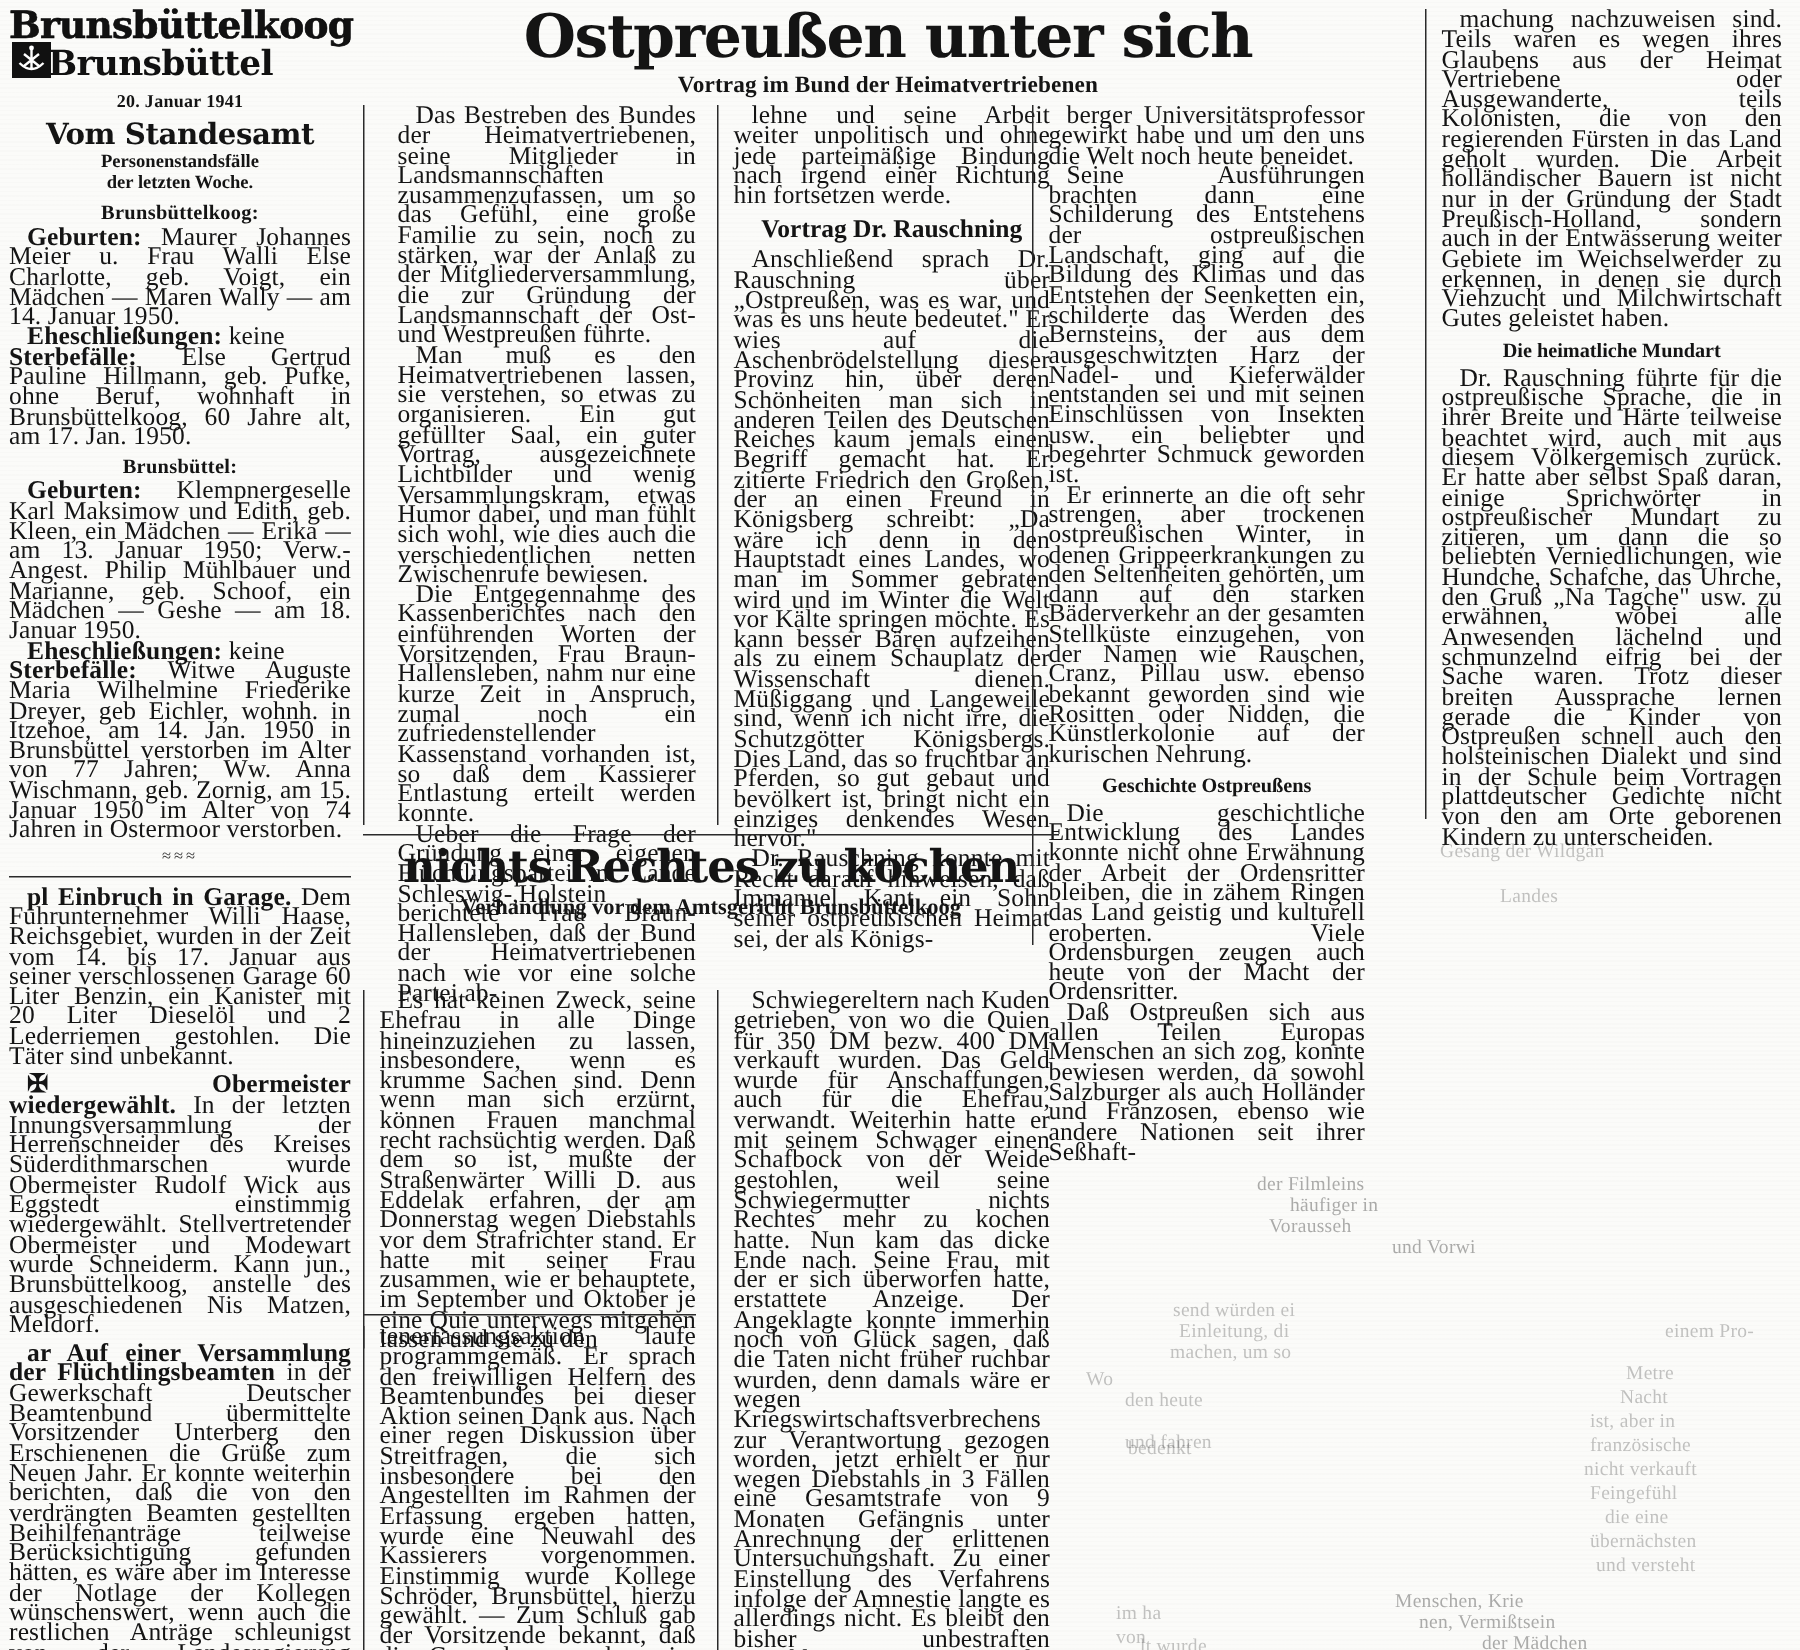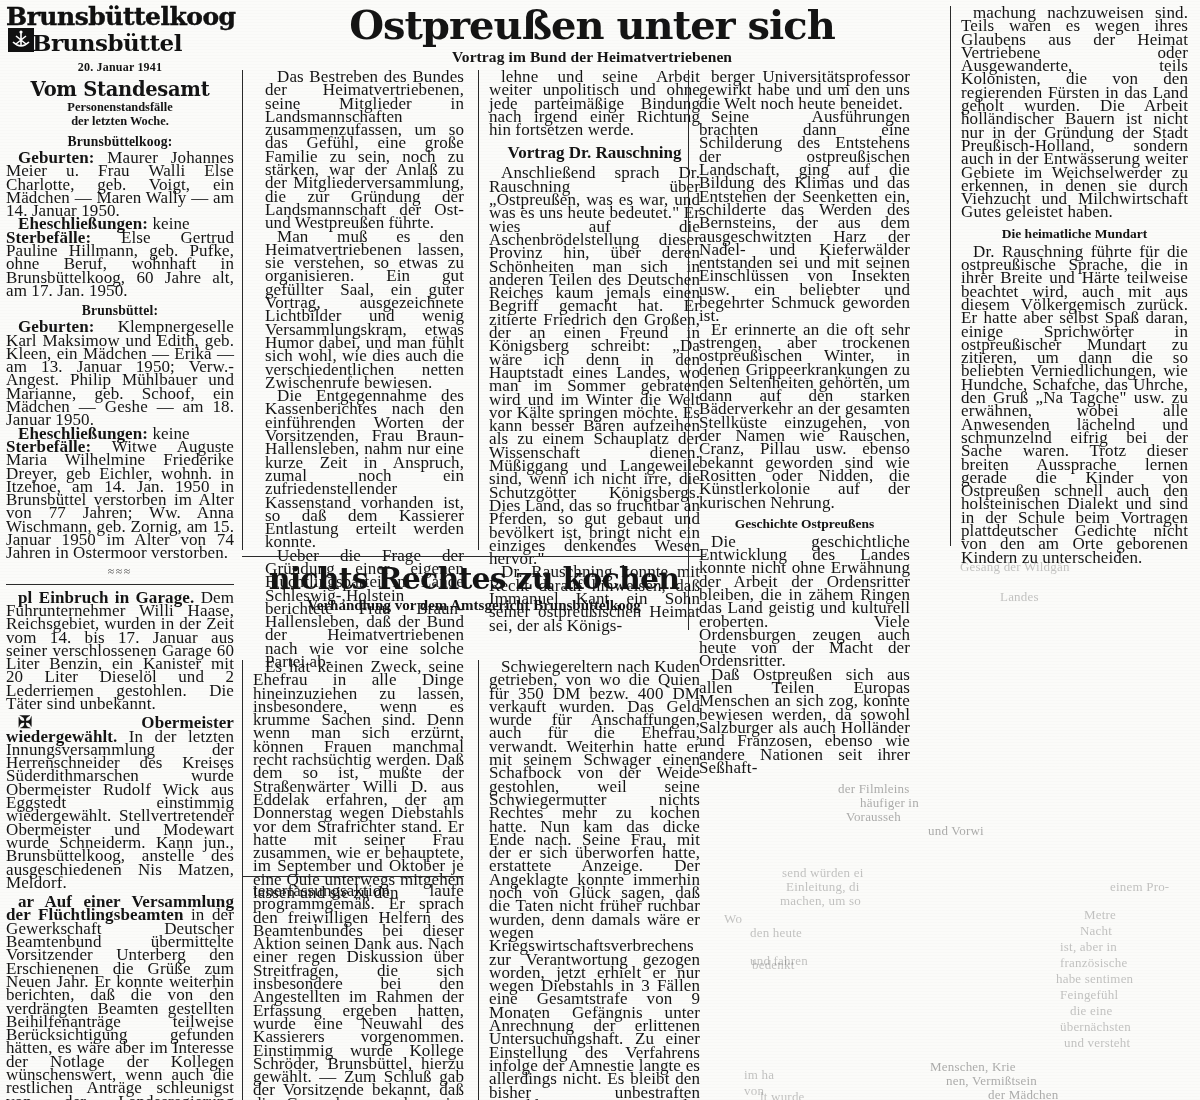--- a/index.html
+++ b/index.html
@@ -298,21 +298,21 @@
   <div class="ghost strong" style="left:846px; top:810px;">Vorausseh</div>
   <div class="ghost strong" style="left:900px; top:824px;margin-left:28px;">und Vorwi</div>
   <div class="ghost" style="left:782px; top:866px;">send  würden  ei</div>
   <div class="ghost" style="left:786px; top:880px;">Einleitung,  di</div>
   <div class="ghost" style="left:780px; top:894px;">machen, um so</div>
   <div class="ghost" style="left:1110px; top:880px;">einem Pro-</div>
   <div class="ghost" style="left:1084px; top:908px;">Metre</div>
   <div class="ghost" style="left:1080px; top:924px;">Nacht</div>
   <div class="ghost" style="left:1060px; top:940px;text-align:right;">ist, aber in</div>
   <div class="ghost" style="left:1060px; top:956px;">französische</div>
-  <div class="ghost" style="left:1056px; top:972px;">habe sentimen</div>
+  <div class="ghost" style="left:1056px; top:972px;">nicht verkauft</div>
   <div class="ghost" style="left:1060px; top:988px;">Feingefühl</div>
   <div class="ghost" style="left:1070px; top:1004px;">die eine</div>
   <div class="ghost" style="left:1060px; top:1020px;">übernächsten</div>
   <div class="ghost" style="left:1064px; top:1036px;">und versteht</div>
   <div class="ghost" style="left:724px; top:912px;">Wo</div>
   <div class="ghost" style="left:750px; top:926px;">den heute</div>
   <div class="ghost" style="left:750px; top:942px;margin-top:12px;">und fahren</div>
   <div class="ghost" style="left:752px; top:958px;">bedenkt</div>
   <div class="ghost strong" style="left:930px; top:1060px;">Menschen, Krie</div>
   <div class="ghost strong" style="left:946px; top:1074px;">nen, Vermißtsein</div>

